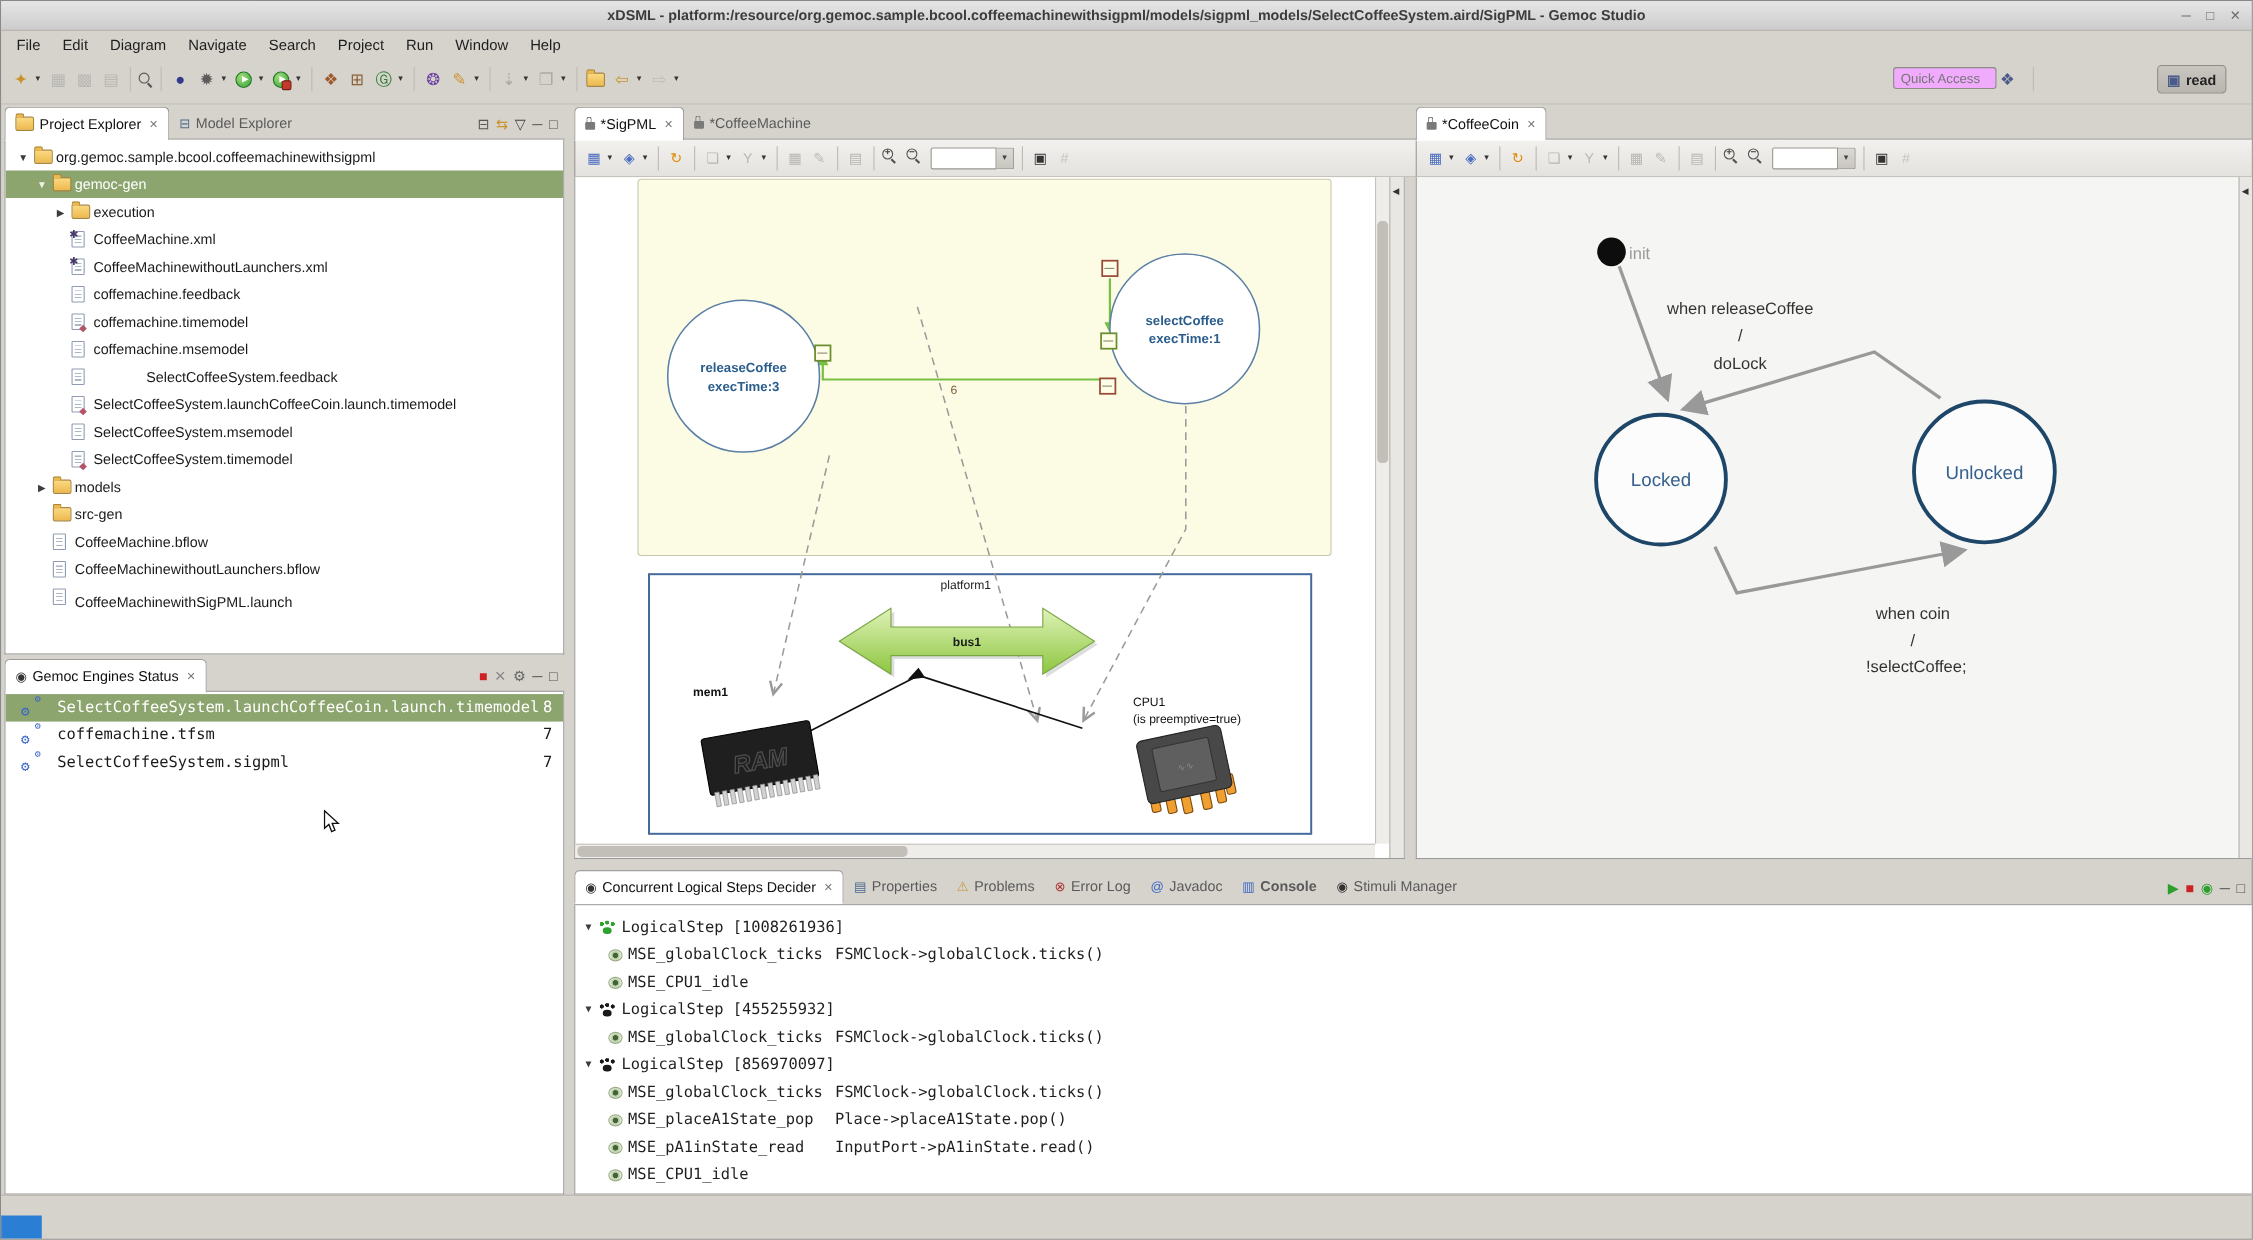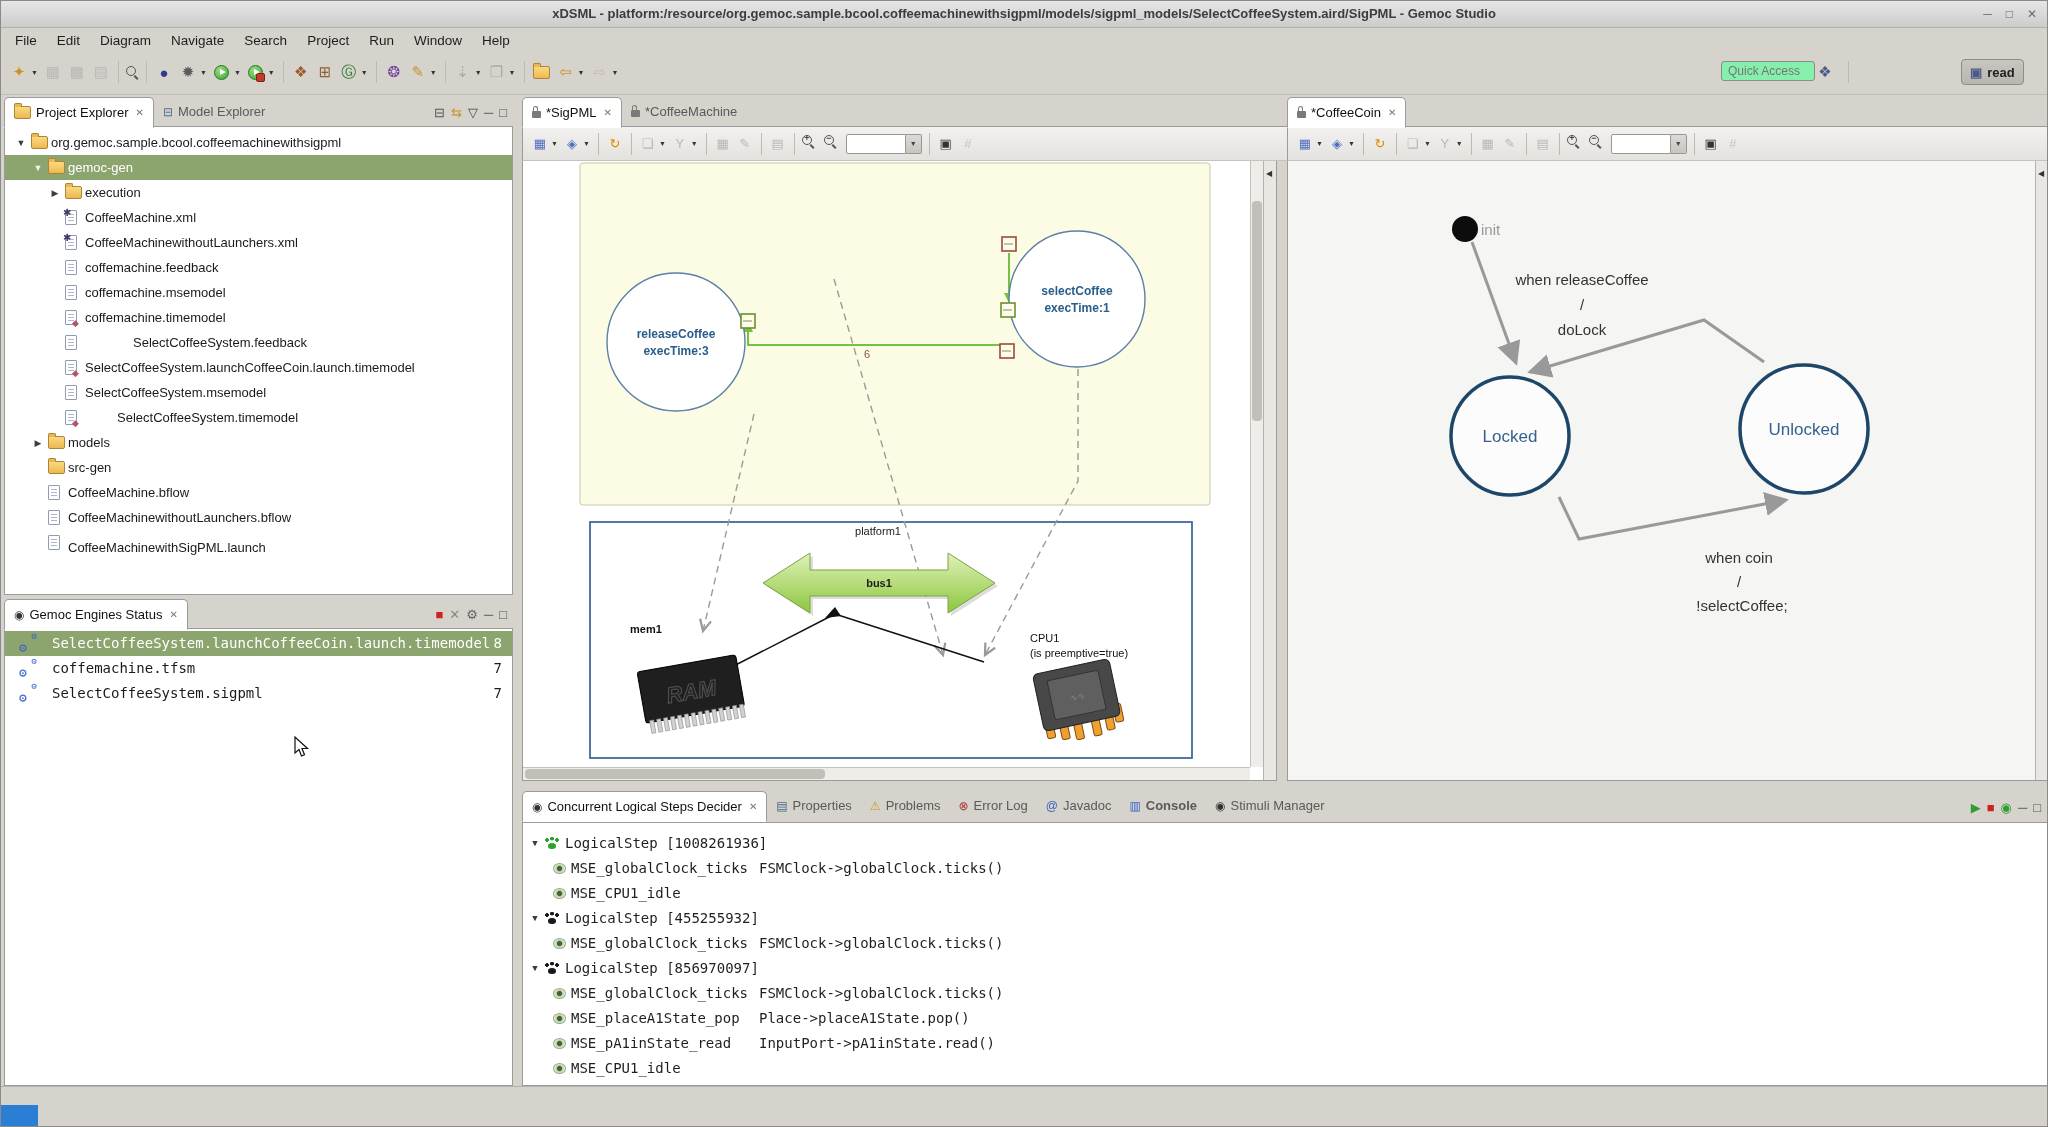--- a/index.html
+++ b/index.html
@@ -10,21 +10,21 @@
   .wctrls{position:absolute;right:10px;top:0;height:26px;display:flex;align-items:center;gap:14px;color:#6a6a6a;font-size:12px;}
   .wctrls span{cursor:default;}
   .menubar{position:absolute;left:0;top:27px;width:100%;height:25px;display:flex;align-items:center;padding-left:4px;font-size:13.5px;color:#1e1e1e;}
   .menu-item{padding:3px 10px;border-radius:3px;cursor:default;}
   .maintb{position:absolute;left:0;top:52px;width:100%;height:41px;border-bottom:1px solid #c2bfb9;}
   .tbrow{position:absolute;left:6px;top:8px;display:flex;align-items:center;}
   .tbi{display:inline-flex;align-items:center;justify-content:center;width:22px;height:22px;font-size:15px;margin:0 1px;border-radius:3px;cursor:default;}
   .tbi.dis{opacity:.38;filter:grayscale(.8);}
   .dd{font-size:7px;color:#333;margin-right:3px;}
   .vsep{width:1px;height:22px;background:#bdbab4;margin:0 5px;}
-  .qa{position:absolute;left:1720px;top:8px;width:80px;height:18px;border:1px solid #8f8c86;border-radius:3px;background:#86efac;font-size:12px;color:#6e6b66;padding:0 6px;font-family:"Liberation Sans",sans-serif;}
+  .qa{position:absolute;left:1720px;top:8px;width:80px;height:18px;border:1px solid #8f8c86;border-radius:3px;background:#f0abfc;font-size:12px;color:#6e6b66;padding:0 6px;font-family:"Liberation Sans",sans-serif;}
   .persp-open{position:absolute;left:1812px;top:8px;}
   .maintb .psep{position:absolute;left:1842px;top:8px;}
   .persp{position:absolute;left:1960px;top:6px;height:26px;display:flex;align-items:center;gap:5px;padding:0 8px;background:linear-gradient(#c9c6c0,#b9b6b0);border:1px solid #8f8c86;border-radius:4px;font-size:13px;font-weight:bold;color:#222;font-family:"Liberation Sans",sans-serif;}
   .pico{font-size:13px;color:#4a5a8a;}
   
   .irun{width:15px;height:15px;border-radius:50%;background:radial-gradient(circle at 35% 30%,#9fdc7a,#39a33c);position:relative;border:1px solid #1d7a20;box-sizing:border-box;}
   .irun::after{content:"";position:absolute;left:4.5px;top:3px;border-left:6px solid #fff;border-top:3.5px solid transparent;border-bottom:3.5px solid transparent;}
   .irun.red::before{content:"";position:absolute;right:-3px;bottom:-3px;width:7px;height:7px;background:#c23a2a;border:1px solid #7a1f14;border-radius:2px;}
   .mg{width:15px;height:15px;position:relative;display:inline-block;}
   .mg::before{content:"";position:absolute;left:1px;top:1px;width:8px;height:8px;border:1.7px solid #555;border-radius:50%;}
@@ -214,42 +214,42 @@
         </div>
         <div class="trow">
           <span class="idoc xml ticn" style="left: 60px;"></span>
           <span class="tlabel" style="left: 80px;">CoffeeMachinewithoutLaunchers.xml</span>
         </div>
         <div class="trow">
           <span class="idoc  ticn" style="left: 60px;"></span>
           <span class="tlabel" style="left: 80px;">coffemachine.feedback</span>
         </div>
         <div class="trow">
+          <span class="idoc model ticn" style="left: 60px;"></span>
+          <span class="tlabel" style="left: 80px;">coffemachine.timemodel</span>
+        </div>
+        <div class="trow">
           <span class="idoc  ticn" style="left: 60px;"></span>
           <span class="tlabel" style="left: 80px;">coffemachine.msemodel</span>
         </div>
         <div class="trow">
-          <span class="idoc model ticn" style="left: 60px;"></span>
-          <span class="tlabel" style="left: 80px;">coffemachine.timemodel</span>
-        </div>
-        <div class="trow">
           <span class="idoc  ticn" style="left: 60px;"></span>
           <span class="tlabel" style="left: 80px; margin-left: 48px;">SelectCoffeeSystem.feedback</span>
         </div>
         <div class="trow">
           <span class="idoc model ticn" style="left: 60px;"></span>
           <span class="tlabel" style="left: 80px;">SelectCoffeeSystem.launchCoffeeCoin.launch.timemodel</span>
         </div>
         <div class="trow">
           <span class="idoc  ticn" style="left: 60px;"></span>
           <span class="tlabel" style="left: 80px;">SelectCoffeeSystem.msemodel</span>
         </div>
         <div class="trow">
           <span class="idoc model ticn" style="left: 60px;"></span>
-          <span class="tlabel" style="left: 80px; margin-left: 32px;">SelectCoffeeSystem.timemodel</span>
+          <span class="tlabel" style="left: 80px;">SelectCoffeeSystem.timemodel</span>
         </div>
         <div class="trow">
           <span class="tw" style="left: 27px;">▶</span>
           <span class="ifolder ticn" style="left: 43px;"></span>
           <span class="tlabel" style="left: 63px;">models</span>
         </div>
         <div class="trow">
           <span class="ifolder ticn" style="left: 43px;"></span>
           <span class="tlabel" style="left: 63px;">src-gen</span>
         </div>

